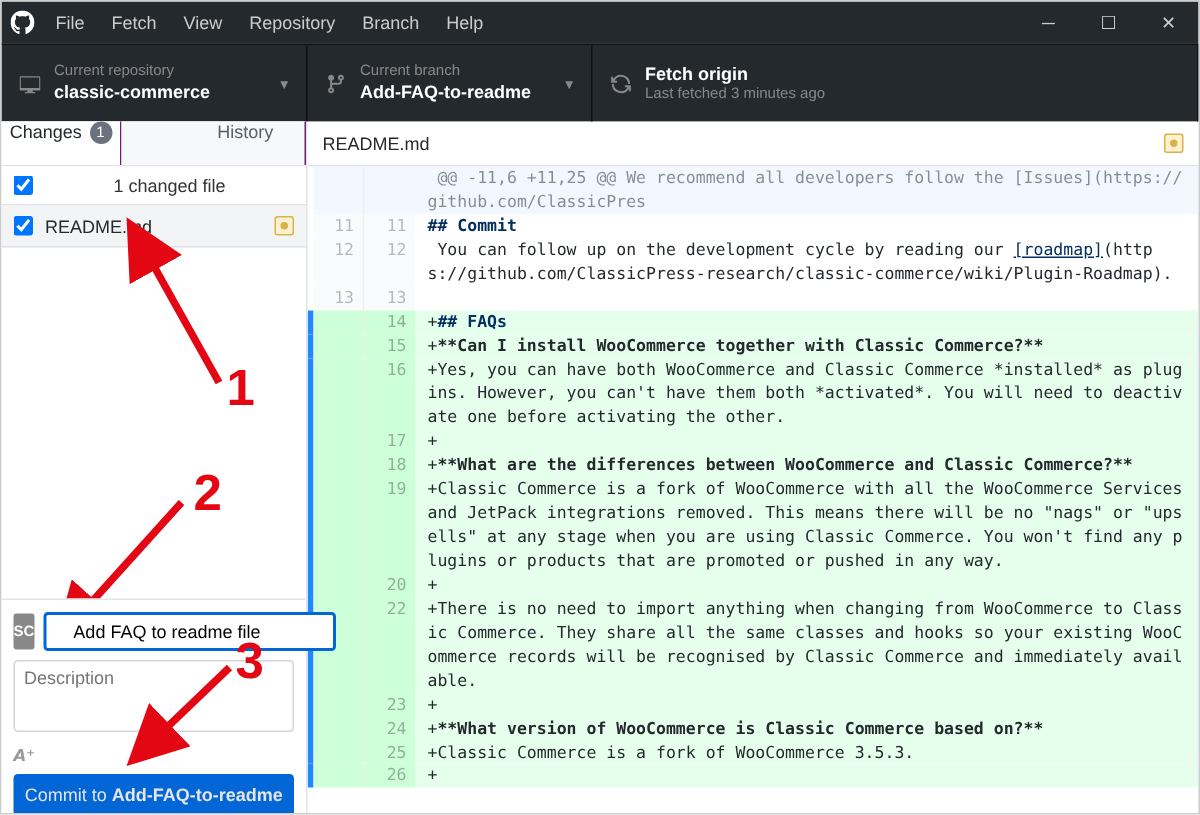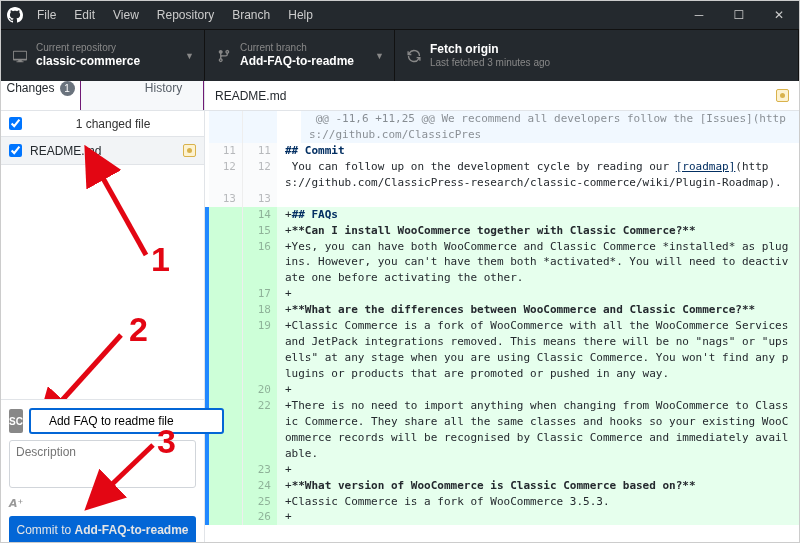--- a/index.html
+++ b/index.html
@@ -44,21 +44,21 @@
 .diff { flex:1; display:flex; flex-direction:column; overflow:hidden; }
 .diffhdr { height:30px; border-bottom:1px solid #e1e4e8; display:flex; align-items:center; padding:0 10px; font-size:12px; background:#fff; }
 .diffhdr .mbadge { width: 13px; height: 13px; border: 1px solid #d9b24c; background: #fdf2d0; border-radius: 2px; margin-left:auto; position:relative; }
 .diffhdr .mbadge::after { content:""; position:absolute; left:3px; top:3px; width:5px; height:5px; background:#d9b24c; border-radius:50%; }
 .difflines { flex:1; overflow:auto; font-family: Consolas, Menlo, monospace; font-size:11px; line-height:1.45; }
 .dl { display:flex; }
 .dl .num { width:34px; text-align:right; padding-right:6px; color:rgba(27,31,35,0.3); background:#fafbfc; user-select:none; border-right:1px solid #eee; }
 .dl .num.newn { border-right:none; }
 .dl .code { flex:1; padding:0 8px; white-space:pre-wrap; word-break:break-all; }
 .dl.hunk .num{ background:#f1f8ff; }
-.dl.hunk .code { background:#f1f8ff; color:rgba(27,31,35,0.5);margin-left:24px; }
+.dl.hunk .code { background:#f1f8ff; color:rgba(27,31,35,0.5); }
 .dl.ctx .code { background:#fff; color:#24292e; }
 .dl.add .num { background:#cdffd8; color:rgba(27,31,35,0.35); }
 .dl.add .code { background:#e6ffed; color:#24292e; }
 .dl .mdh { color:#032f62; font-weight:600; }
 .dl .mdb { font-weight:700; }
 .dl .mdlink { color:#032f62; text-decoration:underline; }
 .gutterbar { width:4px; flex:0 0 4px; }
 .gutterbar.add { background:#2188ff; }
 
 .anno { position:absolute; pointer-events:none; }
@@ -69,21 +69,21 @@
 <body>
 
 <div class="titlebar">
   <div class="logo">
     <svg width="16" height="16" viewBox="0 0 16 16" fill="#fff">
         <path d="M8 0C3.58 0 0 3.58 0 8c0 3.54 2.29 6.53 5.47 7.59.4.07.55-.17.55-.38 0-.19-.01-.82-.01-1.49-2.01.37-2.53-.49-2.69-.94-.09-.23-.48-.94-.82-1.13-.28-.15-.68-.52-.01-.53.63-.01 1.08.58 1.23.82.72 1.21 1.87.87 2.33.66.07-.52.28-.87.51-1.07-1.78-.2-3.64-.89-3.64-3.95 0-.87.31-1.59.82-2.15-.08-.2-.36-1.02.08-2.12 0 0 .67-.21 2.2.82.64-.18 1.32-.27 2-.27.68 0 1.36.09 2 .27 1.53-1.04 2.2-.82 2.2-.82.44 1.1.16 1.92.08 2.12.51.56.82 1.27.82 2.15 0 3.07-1.87 3.75-3.65 3.95.29.25.54.73.54 1.48 0 1.07-.01 1.93-.01 2.2 0 .21.15.46.55.38A8.013 8.013 0 0016 8c0-4.42-3.58-8-8-8z"></path>
       </svg>
   </div>
   <div class="menu" id="appmenu">
       <span>File</span>
-      <span>Edit</span>
+      <span>Fetch</span>
       <span>View</span>
       <span>Repository</span>
       <span>Branch</span>
       <span>Help</span>
     </div>
   <div class="winctrl">
     <div>─</div>
     <div>☐</div>
     <div>✕</div>
   </div>

